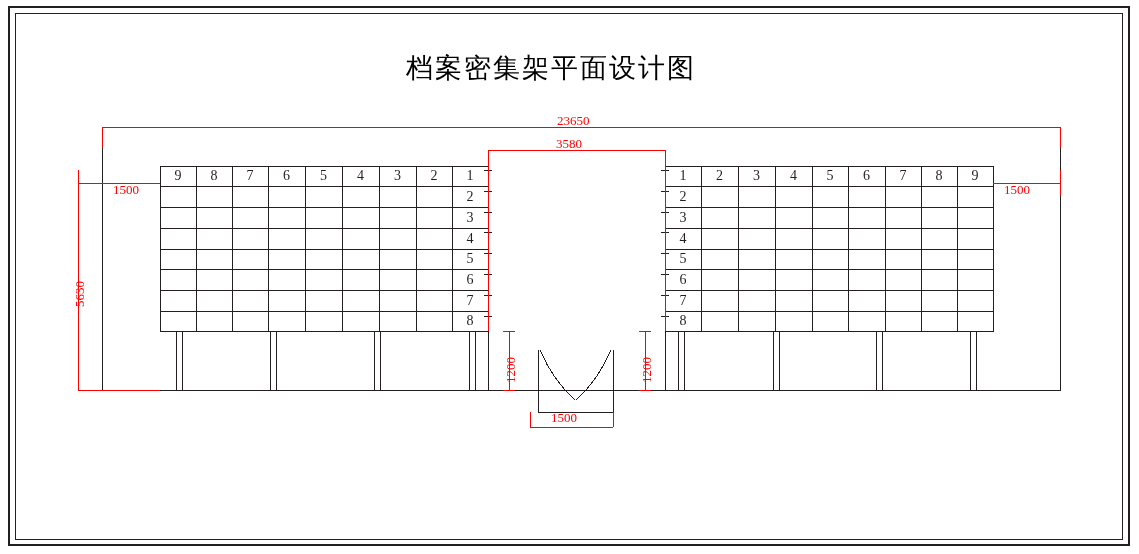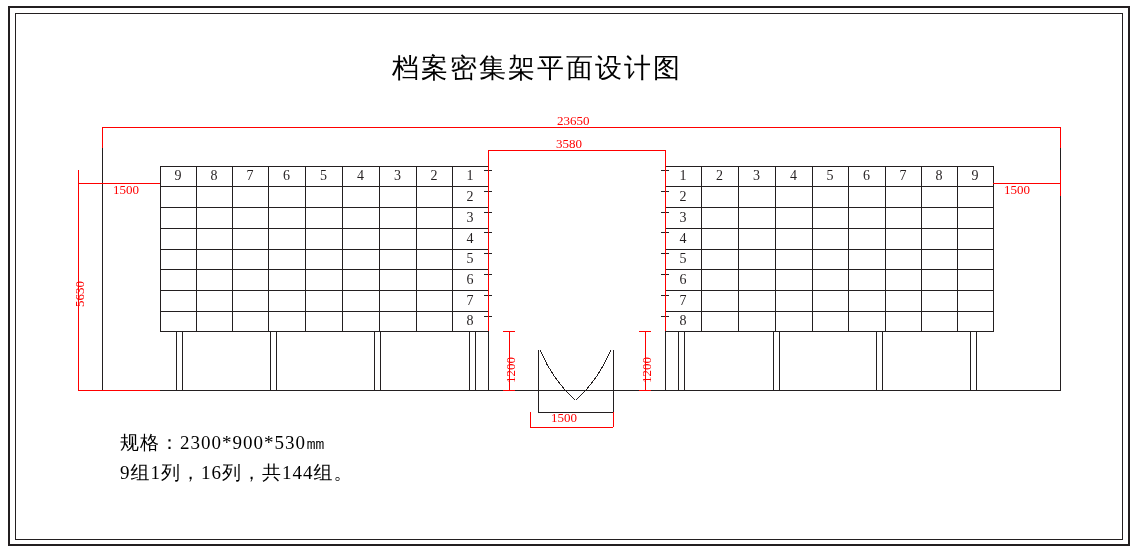--- a/index.html
+++ b/index.html
@@ -38,20 +38,21 @@
   .title {
     position: absolute;
     left: 0;
     top: 50px;
     width: 1074px;
     text-align: center;
     font-size: 27px;
     letter-spacing: 2px;
     color: #000000;
     font-family: "Liberation Serif", serif;
+    padding-left: 14px;
   }
   .dimtxt {
     position: absolute;
     color: #ff0000;
     font-size: 13px;
     font-family: "Liberation Serif", serif;
     white-space: nowrap;
   }
   .dimtxt.vert {
     transform: rotate(-90deg);
@@ -259,18 +260,14 @@
   <div class="colnum" style="left:957px; top:168px; width:36px;">9</div>
 
   <div class="rownum" style="left:665px; top:189px; width:36px;">2</div>
   <div class="rownum" style="left:665px; top:210px; width:36px;">3</div>
   <div class="rownum" style="left:665px; top:231px; width:36px;">4</div>
   <div class="rownum" style="left:665px; top:251px; width:36px;">5</div>
   <div class="rownum" style="left:665px; top:272px; width:36px;">6</div>
   <div class="rownum" style="left:665px; top:293px; width:36px;">7</div>
   <div class="rownum" style="left:665px; top:313px; width:36px;">8</div>
 
-  <div class="notes">
-    <div>规格：2300*900*530㎜</div>
-    <div>9组1列，16列，共144组。</div>
-  </div>
 
 </div>
 
 </body></html>

